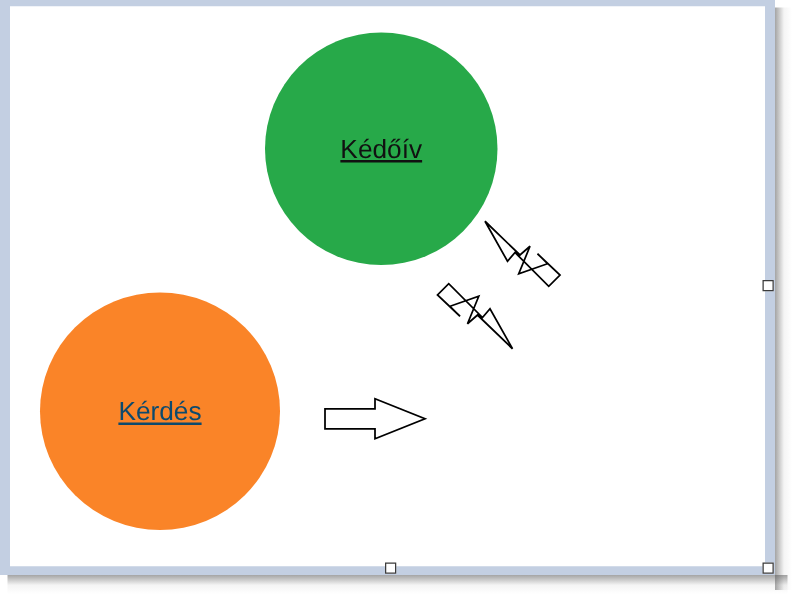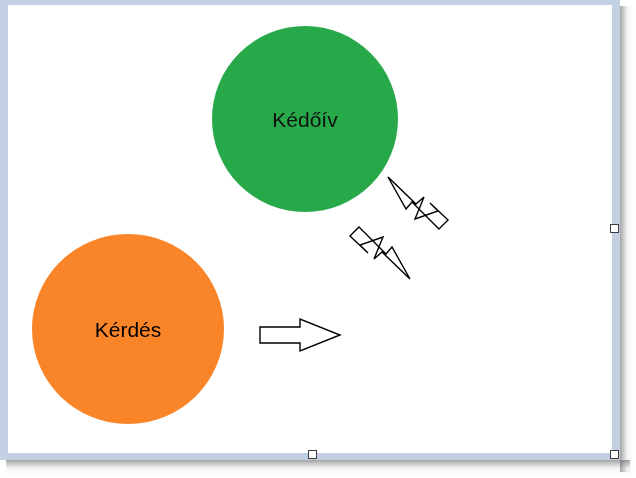--- a/index.html
+++ b/index.html
@@ -73,20 +73,21 @@
     box-sizing: border-box;
   }
   .ellipse .shape-label {
     color: #111111;
     font-size: 21px;
     font-family: "Liberation Sans", sans-serif;
     line-height: 1;
     letter-spacing: 0px;
     white-space: nowrap;
     user-select: none;
+    text-decoration: underline;
   }
 
   #shape-kedoiv {
     left: 204px;
     top: 21px;
     width: 186px;
     height: 186px;
   }
   #shape-kerdes {
     left: 24px;
@@ -140,21 +141,21 @@
   <div id="shadow-right"></div>
   <div id="shadow-bottom"></div>
 
   <div id="slide-canvas" style="background: rgb(255, 255, 255);">
 
     <div class="ellipse" id="shape-kedoiv" style="background: rgb(39, 169, 73);">
       <span class="shape-label" style="color: rgb(17, 17, 17);">Kédőív</span>
     </div>
 
     <div class="ellipse" id="shape-kerdes" style="background: rgb(250, 132, 40);">
-      <span class="shape-label" style="color: #000000;">Kérdés</span>
+      <span class="shape-label" style="color: #0c4a6e;">Kérdés</span>
     </div>
 
 
     <svg id="arrow-layer" viewBox="0 0 604 448" width="604" height="448">
 
       <polygon class="arrow-shape" id="arrow-right" points="252,322 292,322 292,314 332,330 292,346 292,338 252,338" style="fill: rgb(255, 255, 255); stroke: rgb(0, 0, 0);"></polygon>
 
       <polygon class="arrow-shape" id="arrow-up-left" points="380,172 408,199 416,192 407,214 430,206 422,198 440,215 431,224 404,197 398,204" style="fill: rgb(255, 255, 255); stroke: rgb(0, 0, 0);"></polygon>
 
       <polygon class="arrow-shape" id="arrow-down-right" points="402,274 374,247 366,254 375,232 352,240 360,248 342,231 351,222 378,249 384,242" style="fill: rgb(255, 255, 255); stroke: rgb(0, 0, 0);"></polygon>

